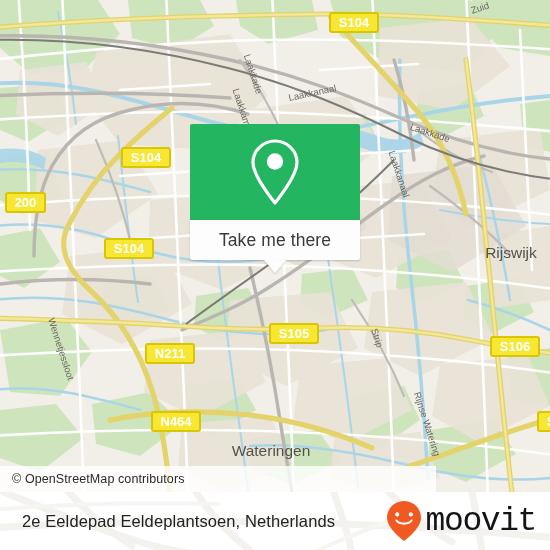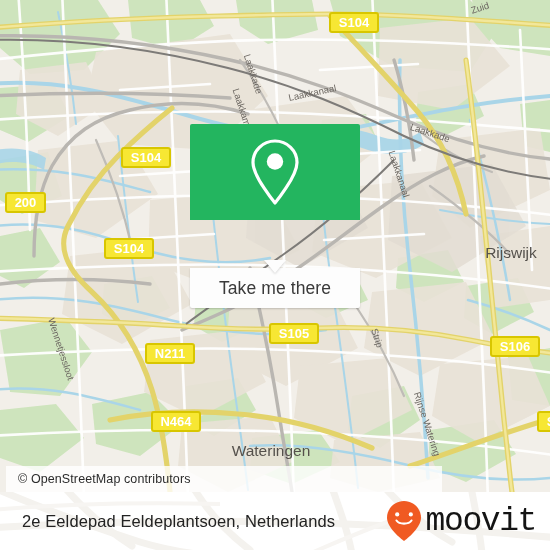--- a/index.html
+++ b/index.html
@@ -7,35 +7,34 @@
   #app{position:relative;width:550px;height:550px;overflow:hidden;background:#eeebe4;}
 
   
   .map-wrap{position:absolute;left:0;top:0;width:550px;height:492px;overflow:hidden;background:#f1eee8;}
   .map-svg{position:absolute;left:0;top:0;}
 
   
   .attrib{
     position:absolute;left:0;bottom:0;width:436px;height:26px;
     background:rgba(255,255,255,0.80);
-    display:flex;align-items:center;margin-left:6px;
+    display:flex;align-items:center;
   }
   .attrib span{font-size:12.5px;color:#2b2b2b;padding-left:12px;letter-spacing:.1px;}
 
   
   .callout{position:absolute;left:190px;top:124px;width:170px;}
   .callout-head{
     width:170px;height:96px;background:#23b55f;
     border-radius:2px 2px 0 0;display:flex;align-items:center;justify-content:center;
   }
   .callout-foot{
     width:170px;height:40px;background:#fdfdfd;
     border-radius:0 0 2px 2px;display:flex;align-items:center;justify-content:center;
     box-shadow:0 1px 2px rgba(0,0,0,.18);
-    margin-top:48px;
   }
   .callout-foot span{font-size:17.5px;color:#3a3a3a;letter-spacing:.1px;}
   .callout-tail{
     position:absolute;left:50%;margin-left:-11px;top:136px;
     width:0;height:0;border-left:11px solid transparent;border-right:11px solid transparent;
     border-top:13px solid #fdfdfd;
     filter:drop-shadow(0 1px 1px rgba(0,0,0,.16));
   }
 
   

